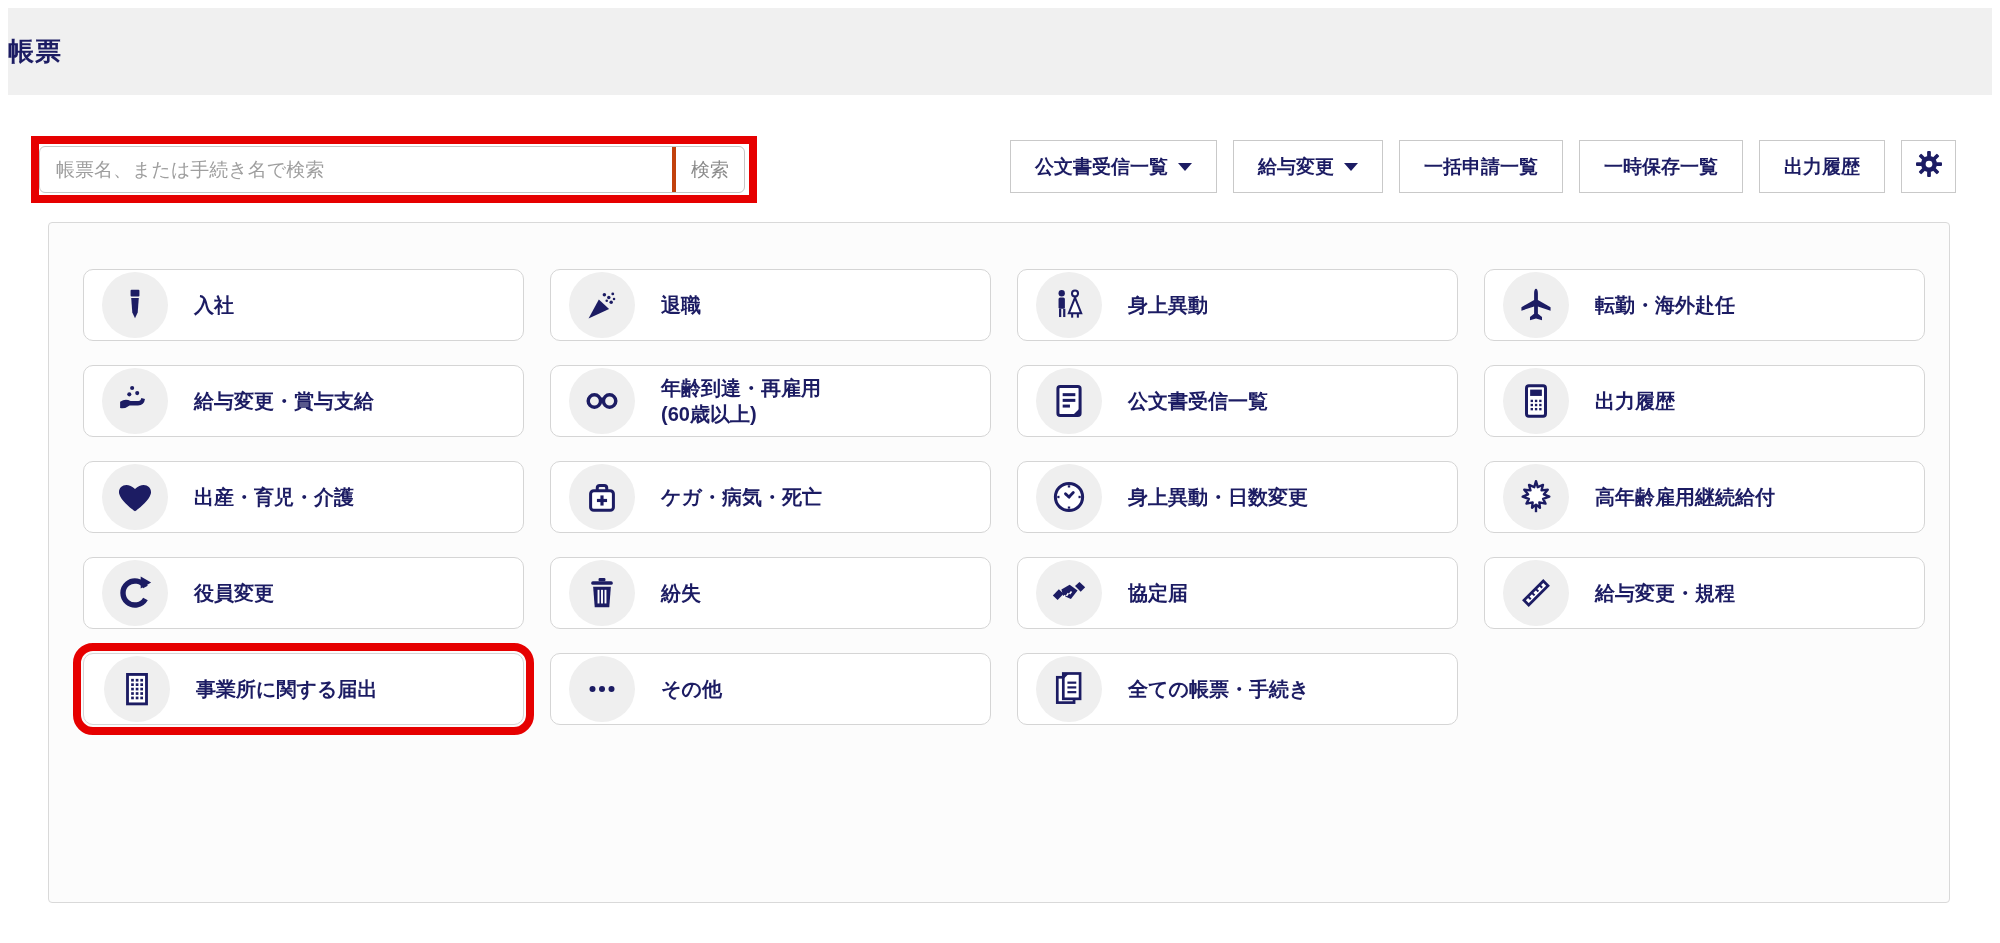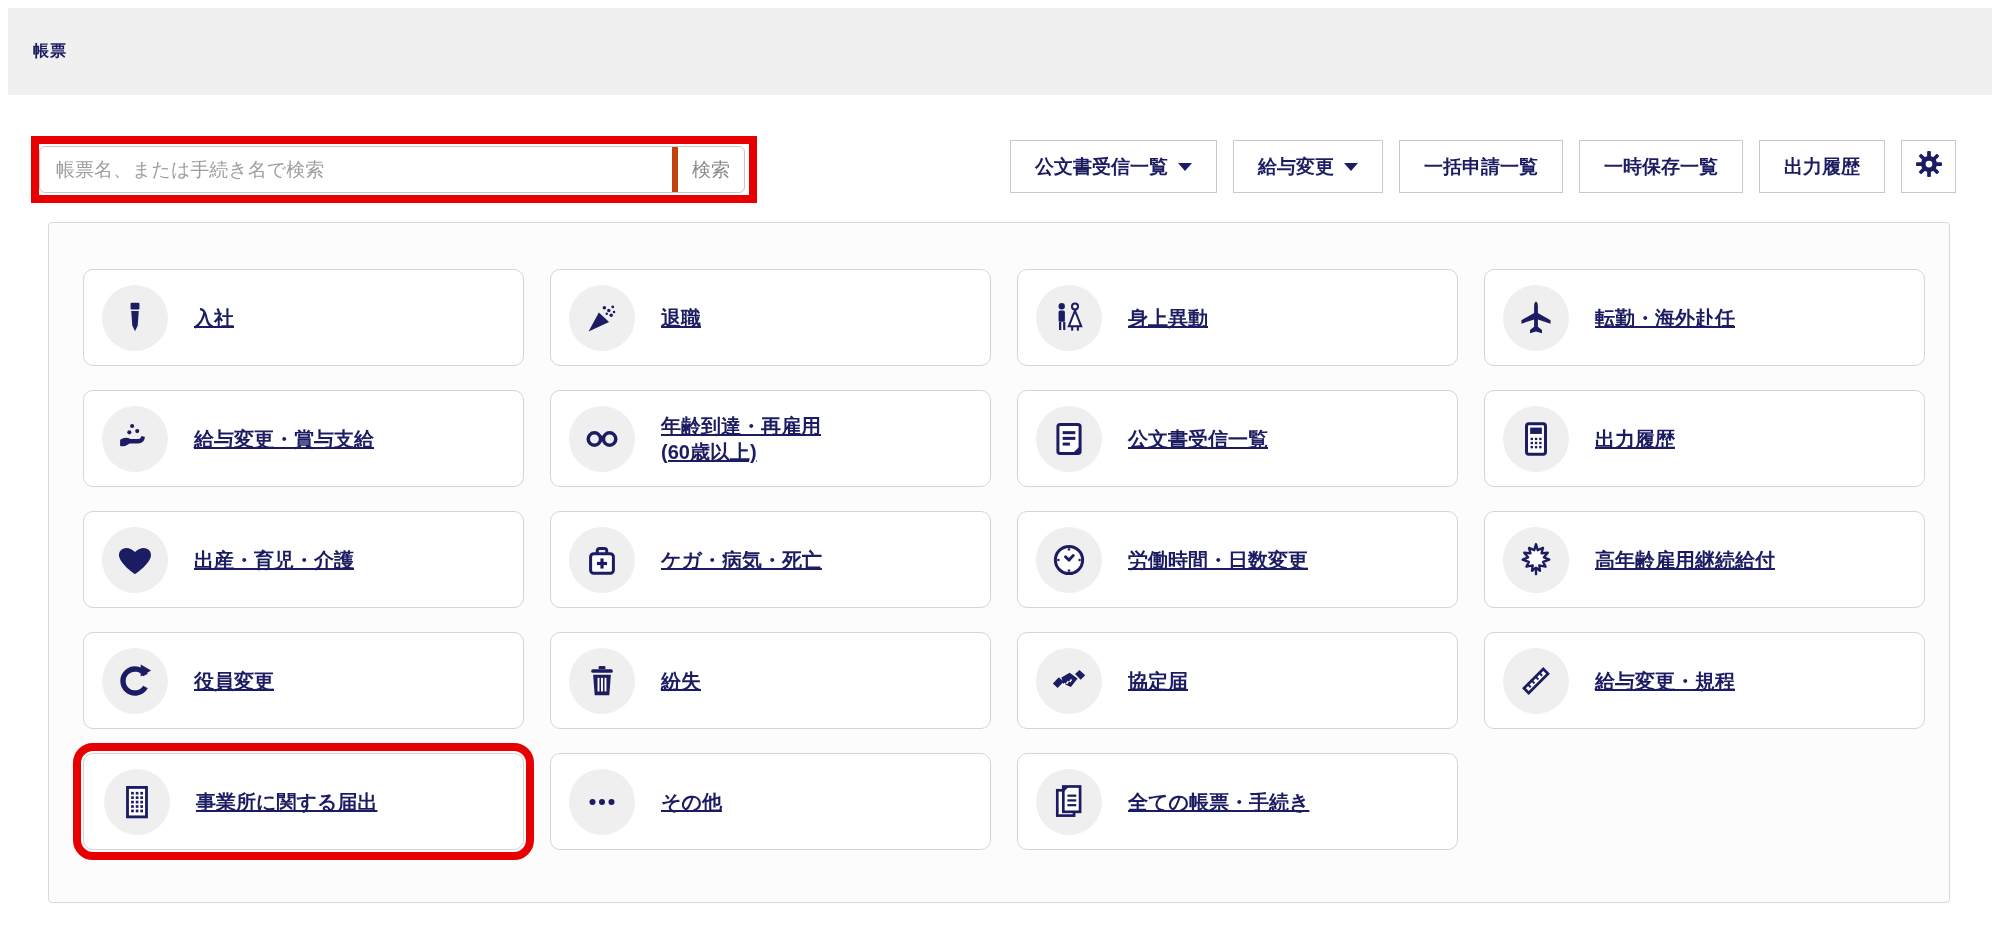--- a/index.html
+++ b/index.html
@@ -6,38 +6,38 @@
   body{
     width:2000px;height:943px;position:relative;background:#ffffff;
     font-family:"Liberation Sans","DejaVu Sans",sans-serif;
     color:#1c1c63;overflow:hidden;
   }
   
   .header-bar{
     position:absolute;left:8px;top:8px;width:1984px;height:87px;
     background:#f0f0f0;display:flex;align-items:center;
   }
-  .page-title{font-size:16px;font-weight:bold;color:#1c1c63;margin-left:25px;letter-spacing:1px;}
+  .page-title{font-size:26px;font-weight:bold;color:#1c1c63;letter-spacing:1px;}
   
   .search-annotation{
     position:absolute;left:31px;top:136px;width:726px;height:67px;
     border:8px solid #e60000;box-sizing:border-box;
     display:flex;align-items:center;
   }
   .search-bar{
     width:706px;height:47px;background:#ffffff;border:1px solid #c6c6c6;border-radius:6px;
     box-sizing:border-box;display:flex;align-items:stretch;overflow:hidden;
   }
   .search-input{
     flex:1;border:none;outline:none;font-family:inherit;font-size:19px;color:#444;
     padding:0 16px;background:transparent;
   }
   .search-input::placeholder{color:#9e9e9e;}
   .search-submit{
-    width:72px;border:none;border-left:6px solid #c2410c;background:transparent;
+    width:72px;border:none;border-left:4px solid #c2410c;background:transparent;
     font-family:inherit;font-size:19px;color:#8a8a8a;cursor:pointer;
   }
   
   .toolbar{
     position:absolute;top:140px;right:44px;display:flex;gap:16px;align-items:center;
   }
   .tb-button{
     height:53px;background:#fff;border:1px solid #c9c9c9;border-radius:0;
     display:flex;align-items:center;gap:10px;padding:0 24px;
     font-family:inherit;font-size:19px;font-weight:bold;color:#1c1c63;cursor:pointer;
@@ -51,22 +51,22 @@
   
   .panel{
     position:absolute;left:48px;top:222px;width:1902px;height:681px;
     background:#fcfcfc;border:1px solid #d9d9d9;border-radius:4px;box-sizing:border-box;
   }
   .grid{
     position:absolute;left:34px;top:46px;
     display:grid;grid-template-columns:repeat(4,441px);column-gap:26px;row-gap:24px;
   }
   .card{
-    width:441px;height:97px;background:#ffffff;border:1px solid #d5d5d5;border-radius:10px;
-    box-sizing:border-box;display:flex;align-items:center;padding-left:18px;cursor:pointer;text-decoration:underline;
+    width:441px;height:72px;background:#ffffff;border:1px solid #d5d5d5;border-radius:10px;
+    box-sizing:border-box;display:flex;align-items:center;padding-left:18px;cursor:pointer;
   }
   .card.highlighted{outline:8px solid #e60000;outline-offset:2px;padding-left:20px;}
   .icon-wrap{
     width:66px;height:66px;border-radius:50%;background:#efefef;flex:0 0 66px;
     display:flex;align-items:center;justify-content:center;
   }
   .icon-wrap svg{width:38px;height:38px;}
   .card-label{
     margin-left:26px;font-size:20px;font-weight:bold;color:#1c1c63;line-height:1.3;
   }
@@ -283,21 +283,21 @@
               <line x1="12" y1="18" x2="12" y2="19.4"></line>
               <line x1="4.6" y1="12" x2="6" y2="12"></line>
               <line x1="18" y1="12" x2="19.4" y2="12"></line>
             </g>
             <g stroke="#1c1c63" stroke-width="1.8" stroke-linecap="round">
               <line x1="12" y1="12" x2="14.7" y2="9.2"></line>
               <line x1="12" y1="12" x2="9.8" y2="10"></line>
             </g>
           </svg>
         </span>
-    <span class="card-label">労働時間・日数変更</span>
+    <span class="card-label">身上異動・日数変更</span>
   </div>
 
   <div class="card">
     <span class="icon-wrap">
           <svg viewBox="0 0 24 24">
             <path fill="#fff" stroke="#1c1c63" stroke-width="1.5" stroke-linejoin="round" d="M12 2 10.9 5.8 7.6 4.4 8.5 7.8 4.6 7.4 7 10.3 3.6 11.8 7.5 13.2 6 16.2 9.9 15.4 9.5 18.8 12 16.8 14.5 18.8 14.1 15.4 18 16.2 16.5 13.2 20.4 11.8 17 10.3 19.4 7.4 15.5 7.8 16.4 4.4 13.1 5.8z"></path>
             <line x1="12" y1="16.8" x2="12" y2="21.6" stroke="#1c1c63" stroke-width="1.5"></line>
           </svg>
         </span>
     <span class="card-label">高年齢雇用継続給付</span>

